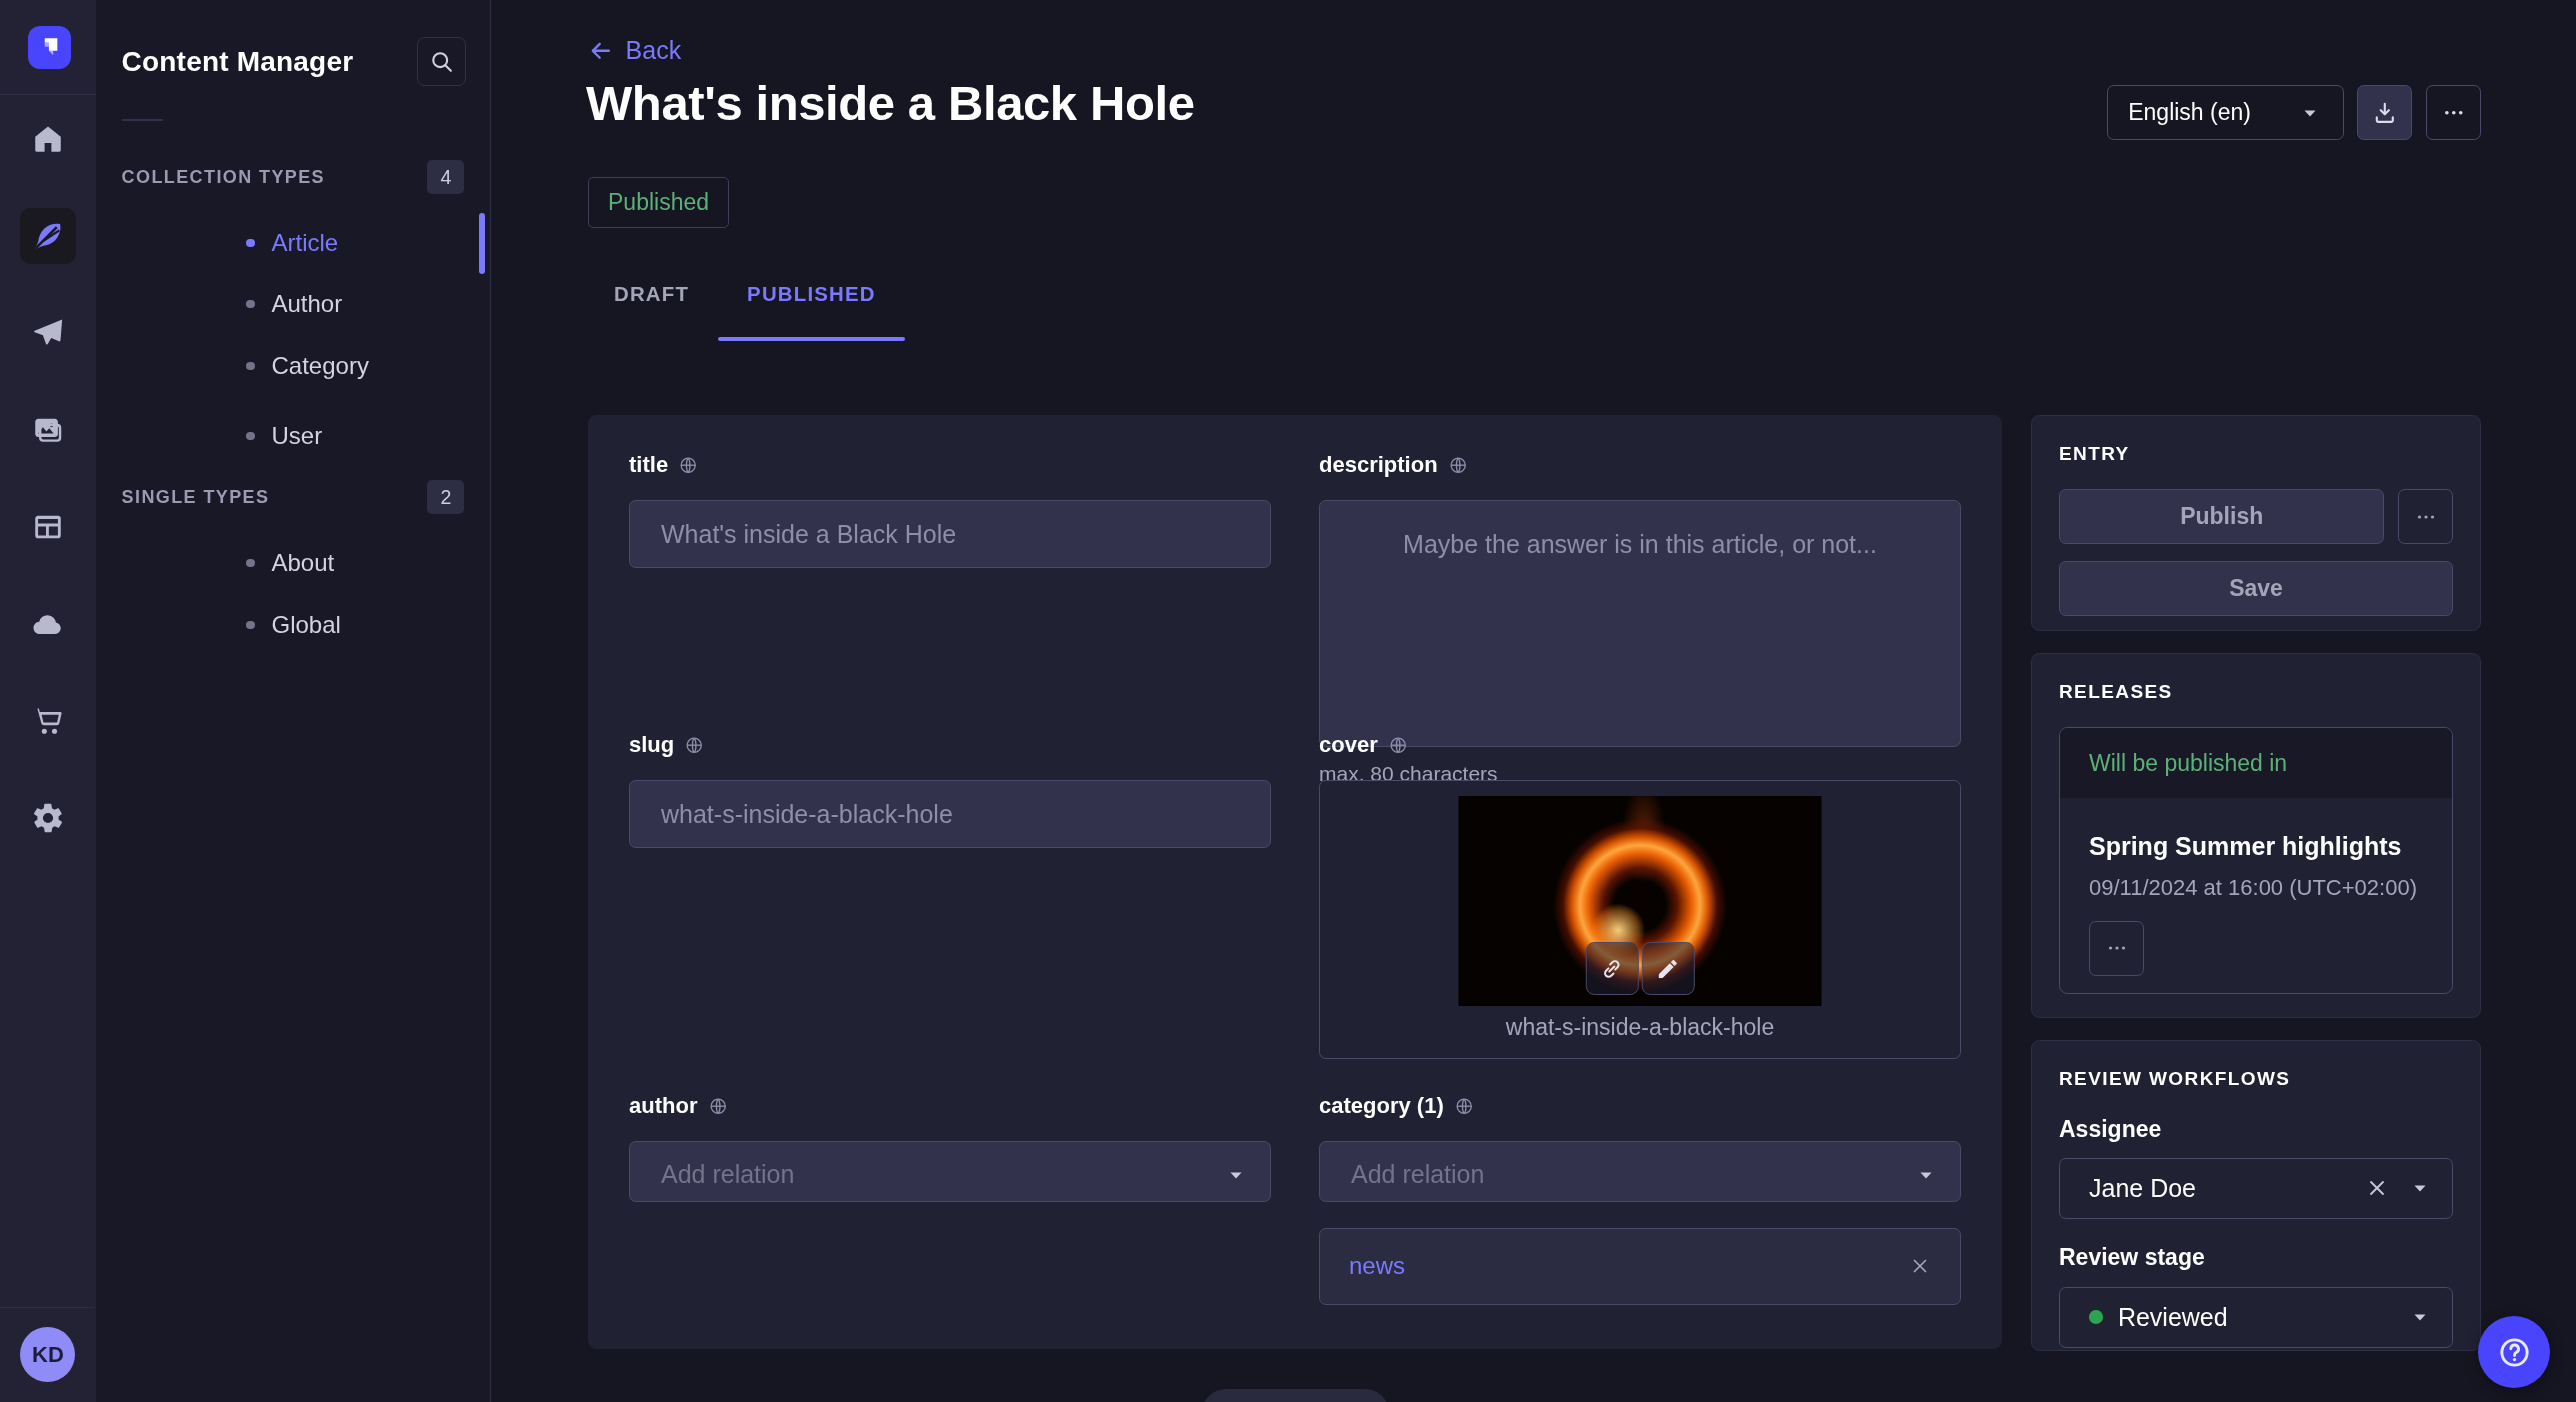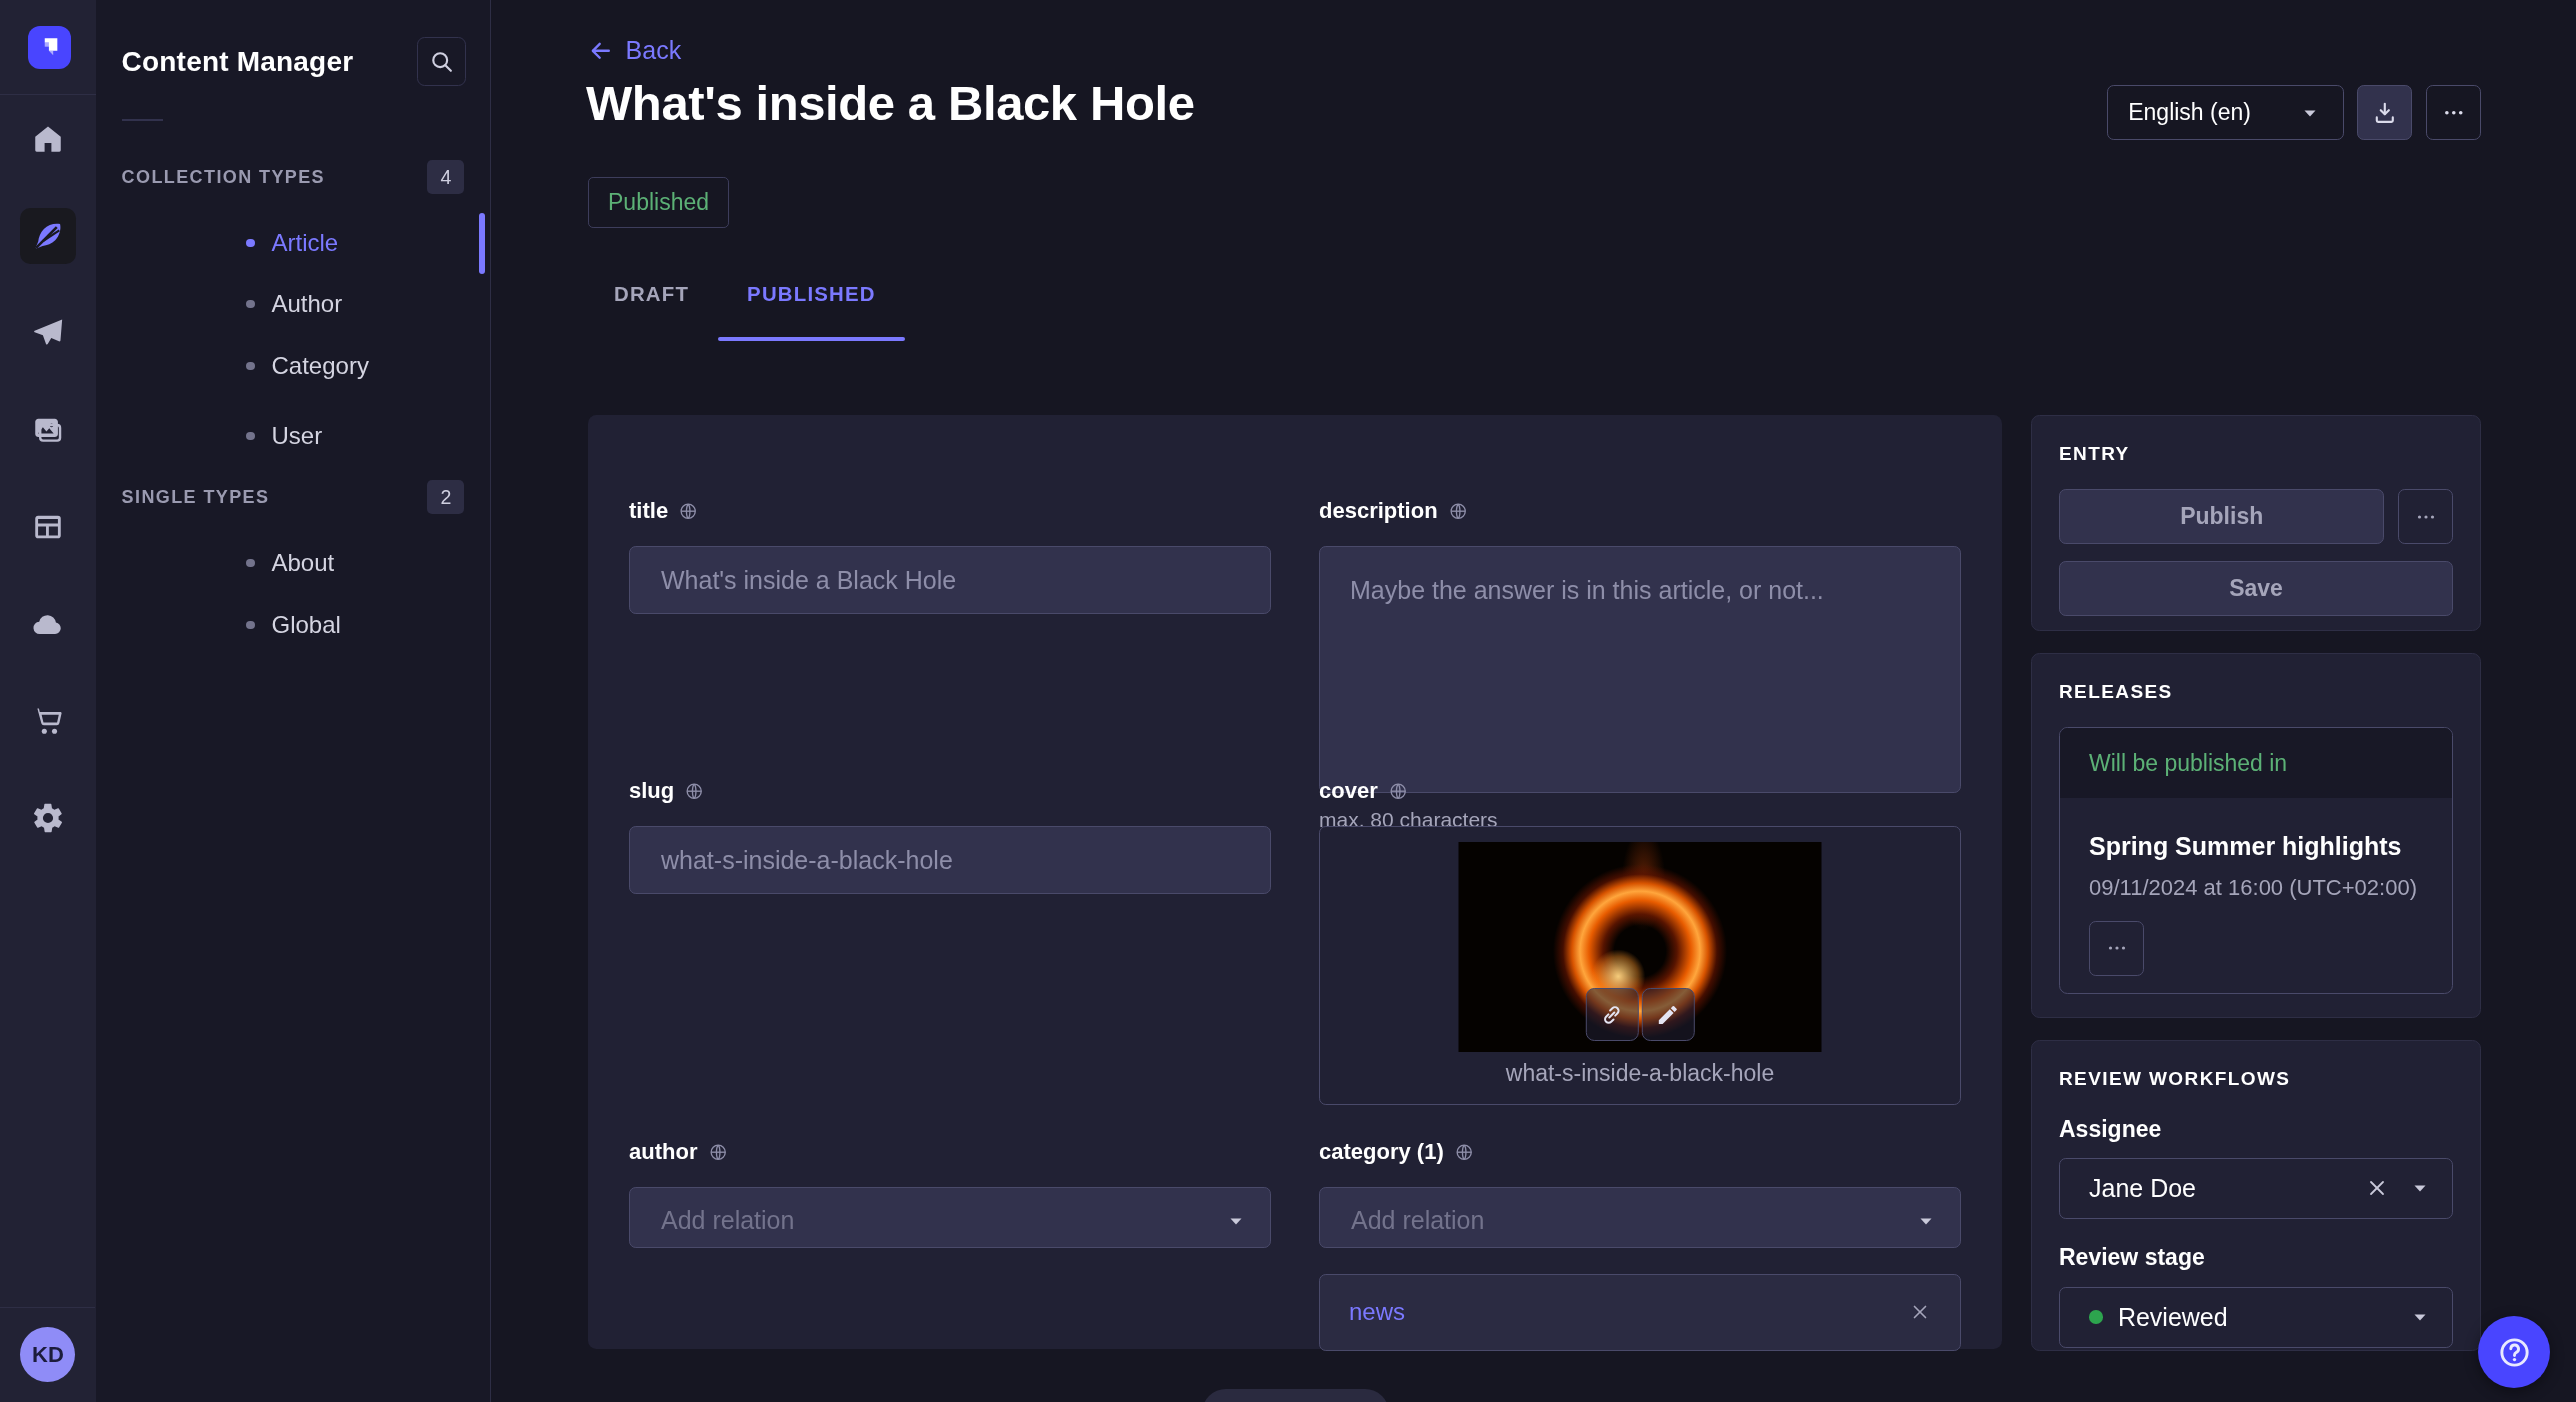--- a/index.html
+++ b/index.html
@@ -50,24 +50,24 @@
   .icon-btn{width:55px;height:55px;border-radius:6.8px;border:0.9px solid var(--border);display:flex;align-items:center;justify-content:center;color:#dcdcEC;background:transparent;cursor:pointer;}
   .icon-btn.filled{background:var(--input);}
   .tabs{position:absolute;left:93px;top:271px;display:flex;height:70px;}
   .tab{position:relative;padding:0 29px;display:flex;align-items:flex-start;padding-top:12px;font-size:20.4px;font-weight:bold;letter-spacing:1.2px;color:var(--muted);cursor:pointer;}
   .tab.active{color:var(--accent-light);}
   .tab.active::after{content:"";position:absolute;left:0;right:0;bottom:0;height:4.3px;border-radius:2.6px;background:var(--accent-light);}
 
   
   .card{position:absolute;left:96px;top:415px;width:1414px;height:934px;background:var(--card);border-radius:8.5px;}
   .field{position:absolute;width:642px;}
-  .f-label{display:flex;align-items:center;gap:10.2px;font-size:22px;font-weight:bold;color:var(--txt);margin-top:46px;}
+  .f-label{display:flex;align-items:center;gap:10.2px;font-size:22px;font-weight:bold;color:var(--txt);}
   .f-label .globe{color:var(--muted2);}
   .text-input{margin-top:22px;height:68px;background:var(--input);border:0.9px solid var(--border);border-radius:6.8px;display:flex;align-items:center;padding:0 31px;color:var(--muted2);font-size:25px;}
-  .textarea{margin-top:22px;height:247px;background:var(--input);border:0.9px solid var(--border);border-radius:6.8px;padding:29px 30px;color:var(--muted2);font-size:25px;}
+  .textarea{margin-top:22px;height:247px;background:var(--input);border:0.9px solid var(--border);border-radius:6.8px;padding:29px 13px;color:var(--muted2);font-size:25px;text-align:center;}
   .hint{margin-top:15.3px;font-size:21px;color:var(--muted);}
   .select{margin-top:22px;height:61px;background:var(--input);border:0.9px solid var(--border);border-radius:6.8px;display:flex;align-items:center;justify-content:space-between;padding:6px 22px 0 31px;cursor:pointer;}
   .select .ph{color:var(--faint);font-size:25px;}
   .cover-box{margin-top:22px;height:279px;background:var(--card);border:0.9px solid var(--border);border-radius:6.8px;position:relative;}
   .bh-img{position:absolute;left:50%;top:14.5px;transform:translateX(-50%);width:363px;height:210px;background:#050200;overflow:hidden;}
   .bh-img::before{content:"";position:absolute;inset:0;background:
     radial-gradient(circle 36px at 44% 64%, rgba(255,214,130,.95), rgba(255,150,40,.4) 55%, transparent 75%),
     radial-gradient(circle at 50% 52%, rgba(0,0,0,0) 0 25.6px, rgba(96,22,0,.9) 37px, #e85c00 51px, #ffa63d 60px, #d85400 68px, rgba(90,18,0,.75) 77px, transparent 87px),
     radial-gradient(ellipse 29px 68px at 51% 18%, rgba(200,70,10,.45), transparent 75%);}
   .img-actions{position:absolute;left:50%;bottom:10.2px;transform:translateX(-50%);display:flex;gap:3.4px;}

